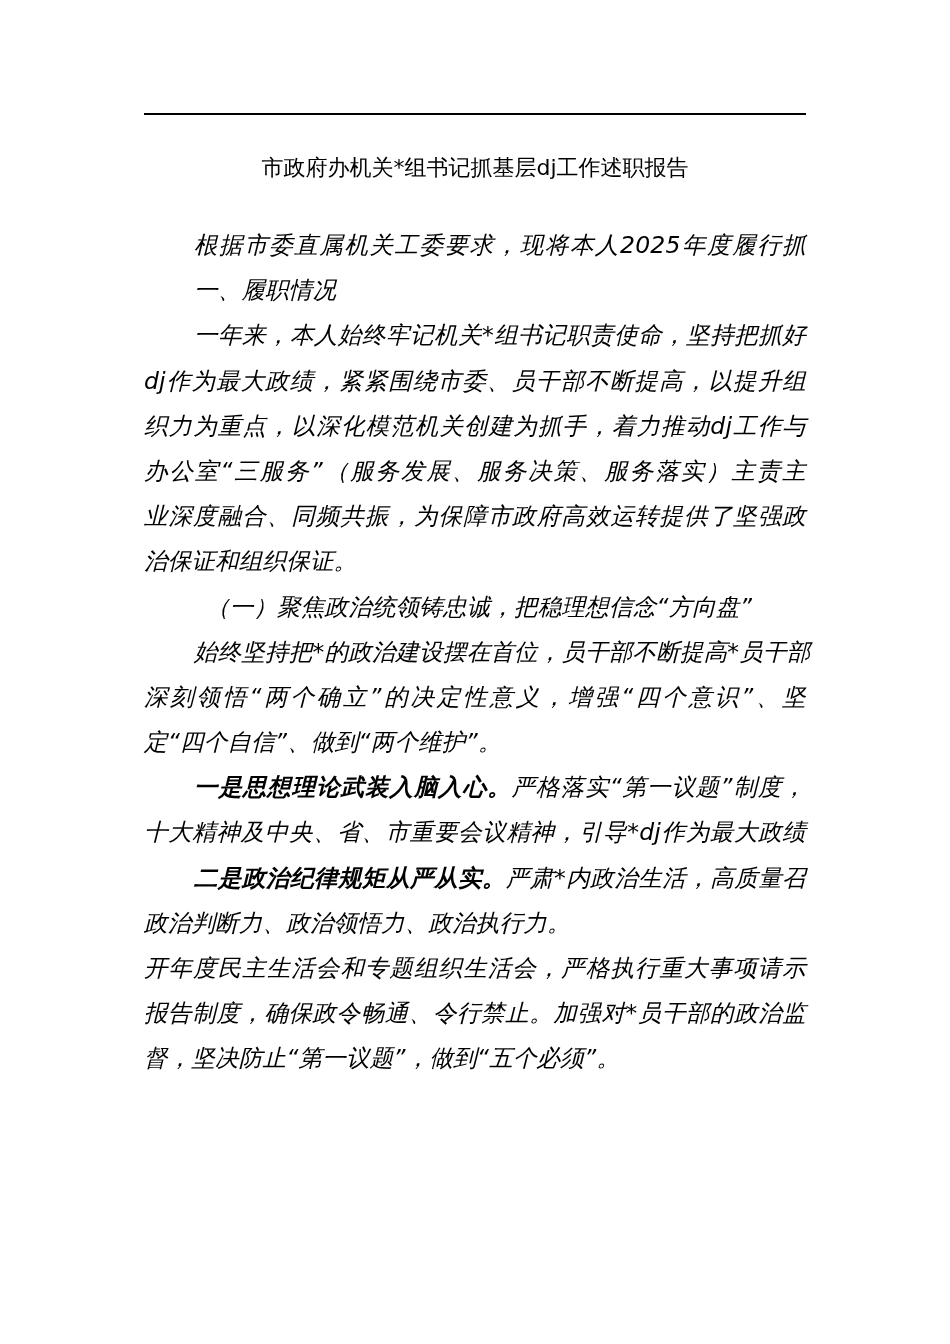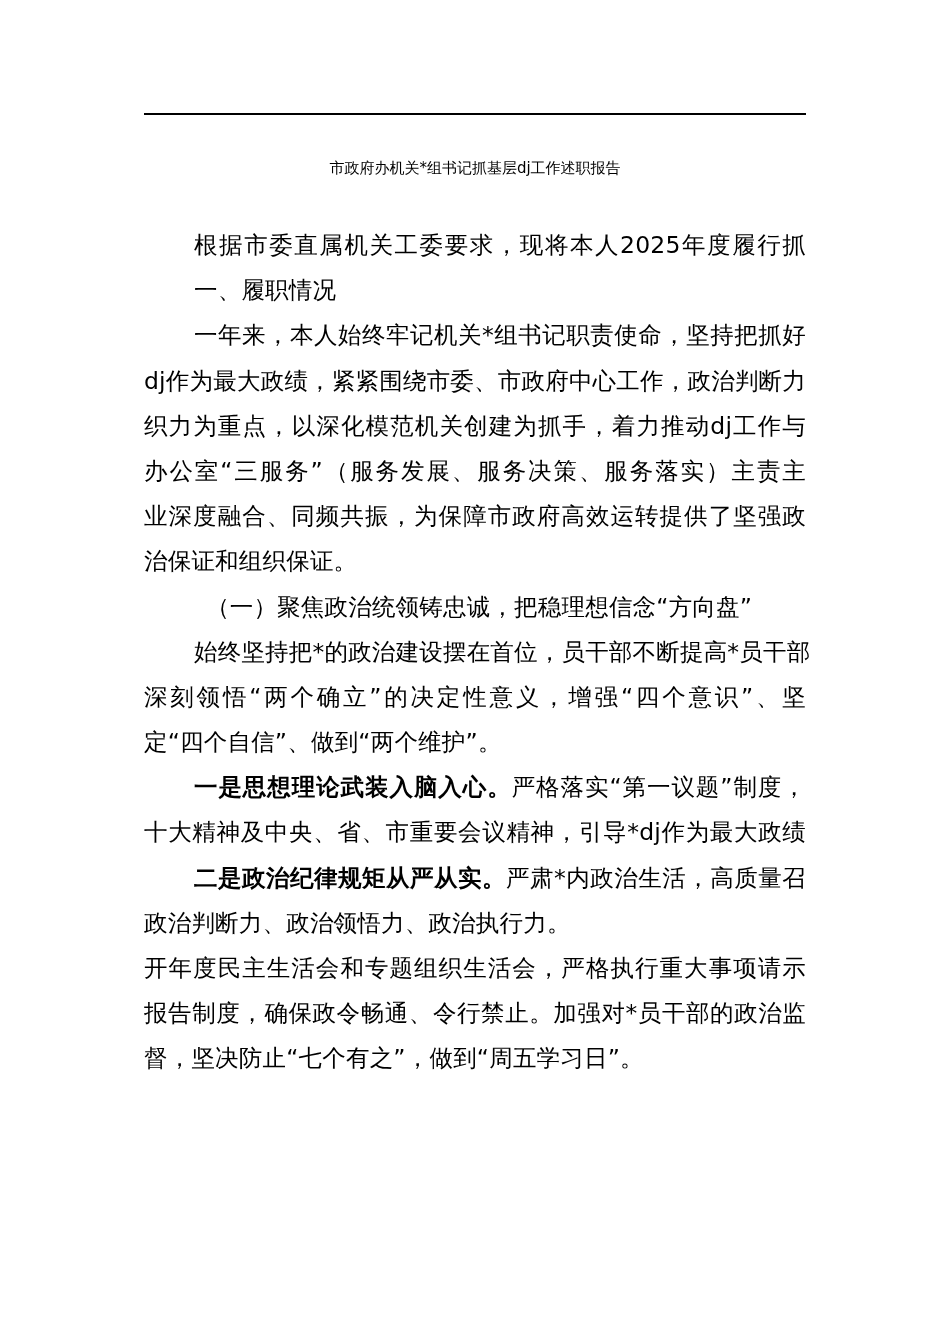--- a/index.html
+++ b/index.html
@@ -28,29 +28,30 @@
       width: 662px;
       height: 0;
       border-top: 2px solid #000000;
     }
     .doc-title {
       position: absolute;
       left: 144px;
       top: 152px;
       width: 662px;
       text-align: center;
-      font-size: 15px;
+      font-size: 22px;
       line-height: 32px;
       white-space: nowrap;
     }
     .body-text {
       position: absolute;
       left: 144px;
       top: 223px;
       width: 662px;
+      font-style: italic;
     }
     .line {
       height: 45.2px;
       line-height: 45.2px;
       font-size: 23.5px;
       white-space: nowrap;
       text-align: justify;
       text-align-last: justify;
       letter-spacing: 0.2px;
     }
@@ -75,34 +76,34 @@
   <div class="header-rule"></div>
 
   <div class="doc-title">市政府办机关*组书记抓基层dj工作述职报告</div>
 
   <div class="body-text">
     <div class="line indent">根据市委直属机关工委要求，现将本人2025年度履行抓</div>
 
     <div class="line indent last">一、履职情况</div>
 
     <div class="line indent">一年来，本人始终牢记机关*组书记职责使命，坚持把抓好</div>
-    <div class="line">dj作为最大政绩，紧紧围绕市委、市政府中心工作，政治判断力</div>
+    <div class="line">dj作为最大政绩，紧紧围绕市委、员干部不断提高，以提升组</div>
     <div class="line">织力为重点，以深化模范机关创建为抓手，着力推动dj工作与</div>
     <div class="line">办公室“三服务”（服务发展、服务决策、服务落实）主责主</div>
     <div class="line">业深度融合、同频共振，为保障市政府高效运转提供了坚强政</div>
     <div class="line last">治保证和组织保证。</div>
 
     <div class="line indent-sub">（一）聚焦政治统领铸忠诚，把稳理想信念“方向盘”</div>
 
     <div class="line indent">始终坚持把*的政治建设摆在首位，员干部不断提高*员干部</div>
     <div class="line">深刻领悟“两个确立”的决定性意义，增强“四个意识”、坚</div>
     <div class="line last">定“四个自信”、做到“两个维护”。</div>
 
     <div class="line indent"><span class="bold">一是思想理论武装入脑入心。</span><span>严格落实“第一议题”制度，</span></div>
     <div class="line">十大精神及中央、省、市重要会议精神，引导*dj作为最大政绩</div>
     <div class="line indent"><span class="bold">二是政治纪律规矩从严从实。</span><span>严肃*内政治生活，高质量召</span></div>
 
     <div class="line last">政治判断力、政治领悟力、政治执行力。</div>
     <div class="line">开年度民主生活会和专题组织生活会，严格执行重大事项请示</div>
     <div class="line">报告制度，确保政令畅通、令行禁止。加强对*员干部的政治监</div>
-    <div class="line last">督，坚决防止“七个有之”，做到“周五学习日”。</div>
+    <div class="line last">督，坚决防止“第一议题”，做到“五个必须”。</div>
   </div>
 </div>
 
 </body></html>

